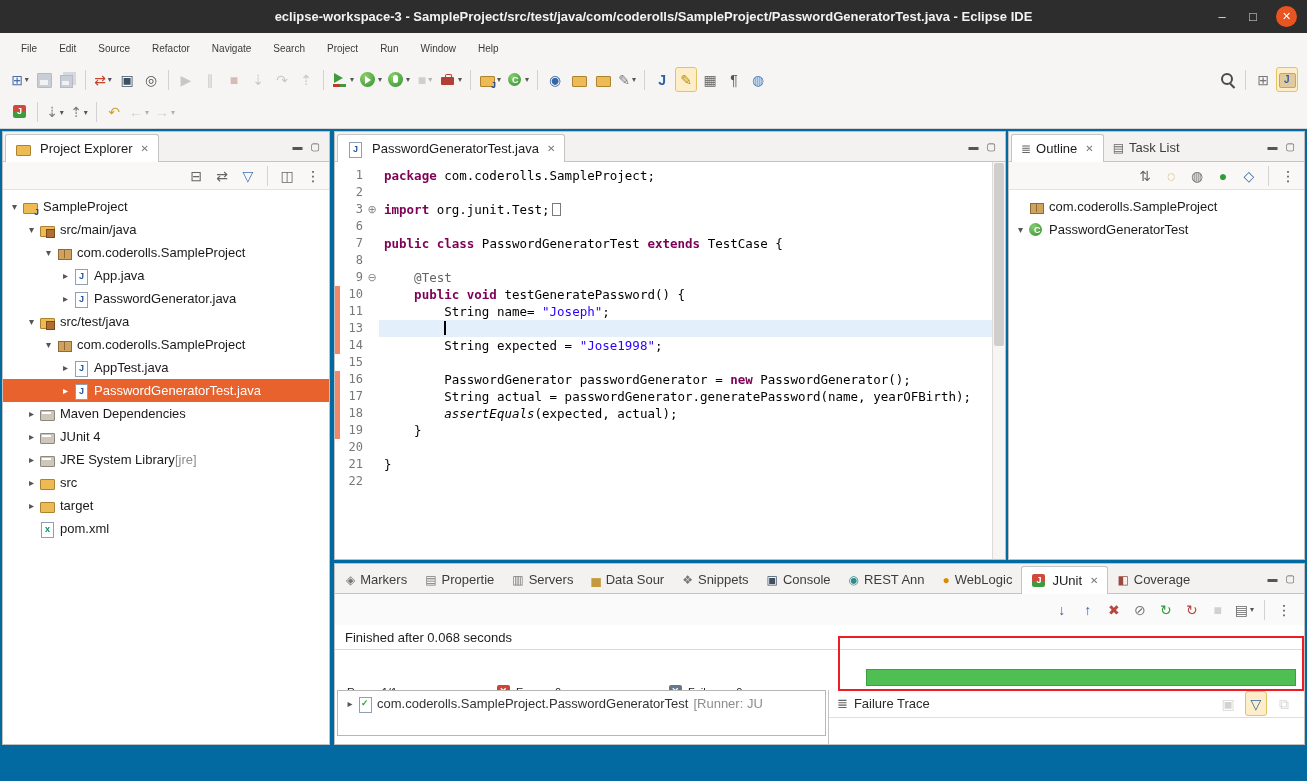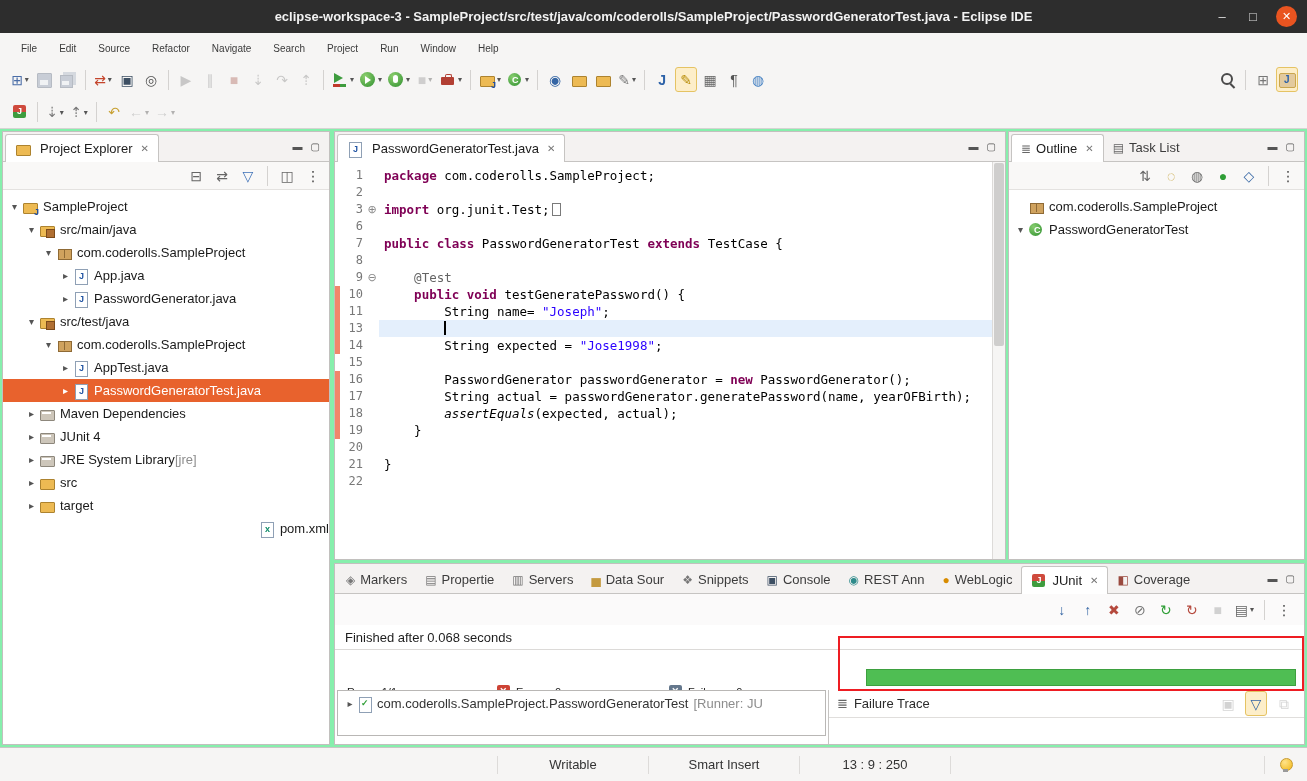--- a/index.html
+++ b/index.html
@@ -1,17 +1,17 @@
 <!DOCTYPE html>
 <html><head>
 <meta charset="utf-8">
 <style>
 *{margin:0;padding:0;box-sizing:border-box}
 body{width:1307px;height:781px;overflow:hidden;background:#222}
-#app{position:relative;width:1307px;height:781px;background:#86efac;font-family:"Liberation Sans",sans-serif;color:#333;font-size:13px}
+#app{position:relative;width:1307px;height:781px;background:#0369a1;font-family:"Liberation Sans",sans-serif;color:#333;font-size:13px}
 
 
 .titlebar{position:absolute;left:0;top:0;width:100%;height:33px;background:#2d2d2d;display:flex;align-items:center;justify-content:center}
 .titlebar .title{color:#f2f2f2;font-weight:bold;font-size:13px}
 .win-controls{position:absolute;right:10px;top:0;height:33px;display:flex;align-items:center;gap:15px}
 .wc{color:#dcdcdc;font-size:13px;width:16px;text-align:center}
 .wc-close{width:21px;height:21px;border-radius:50%;background:#e95420;color:#fff;font-size:11px;line-height:21px;text-align:center}
 
 
 .menubar{position:absolute;left:0;top:33px;width:100%;height:30px;background:#f6f5f4;display:flex;align-items:center;padding-left:10px}
@@ -409,21 +409,21 @@
         <div class="trow" style="padding-left: 21px;">
           <span class="arrow">▸</span>
           <span class="ti ti-folder"></span>
           <span class="tlabel">src</span>
         </div>
         <div class="trow" style="padding-left: 21px;">
           <span class="arrow">▸</span>
           <span class="ti ti-folder"></span>
           <span class="tlabel">target</span>
         </div>
-        <div class="trow" style="padding-left: 28px; justify-content: flex-end;">
+        <div class="trow" style="padding-left: 21px;">
           <span class="arrow"></span>
           <span class="ti ti-xml-file"></span>
           <span class="tlabel">pom.xml</span>
         </div>
       </div>
   </div>
 
   <div class="panel" id="editor-panel">
     <div class="ptabs">
       <div class="ptab sel">
@@ -731,31 +731,16 @@
               <span class="gly" style="color: rgb(52, 101, 164);">▽</span>
             </div>
             <div class="tb-btn disabled">
               <span class="gly" style="color: rgb(153, 153, 153);">⧉</span>
             </div>
           </div>
       </div>
     </div>
   </div>
 
-  <div class="statusbar">
-    <div class="sb-blank"></div>
-    <div class="sb-sep"></div>
-    <div class="sb-zone">Writable</div>
-    <div class="sb-sep"></div>
-    <div class="sb-zone">Smart Insert</div>
-    <div class="sb-sep"></div>
-    <div class="sb-zone">13 : 9 : 250</div>
-    <div class="sb-sep"></div>
-    <div class="sb-flex"></div>
-    <div class="sb-sep"></div>
-    <div class="sb-lamp">
-      <span class="sh sh-lamp"></span>
-    </div>
-  </div>
 
   <div class="red-annot"></div>
 
 </div>
 
 </body></html>

